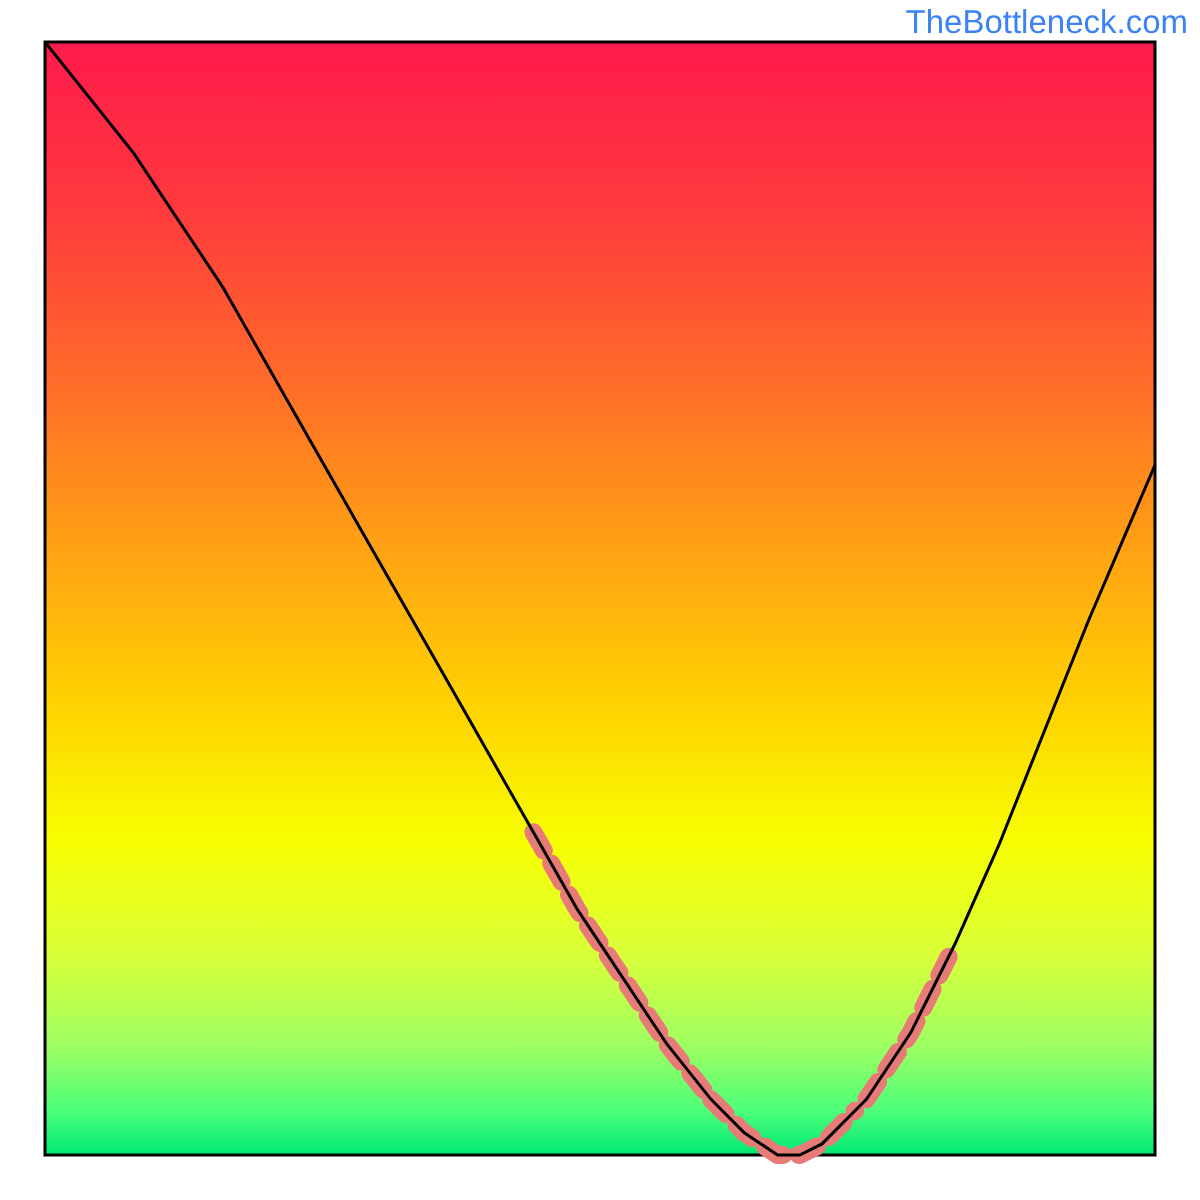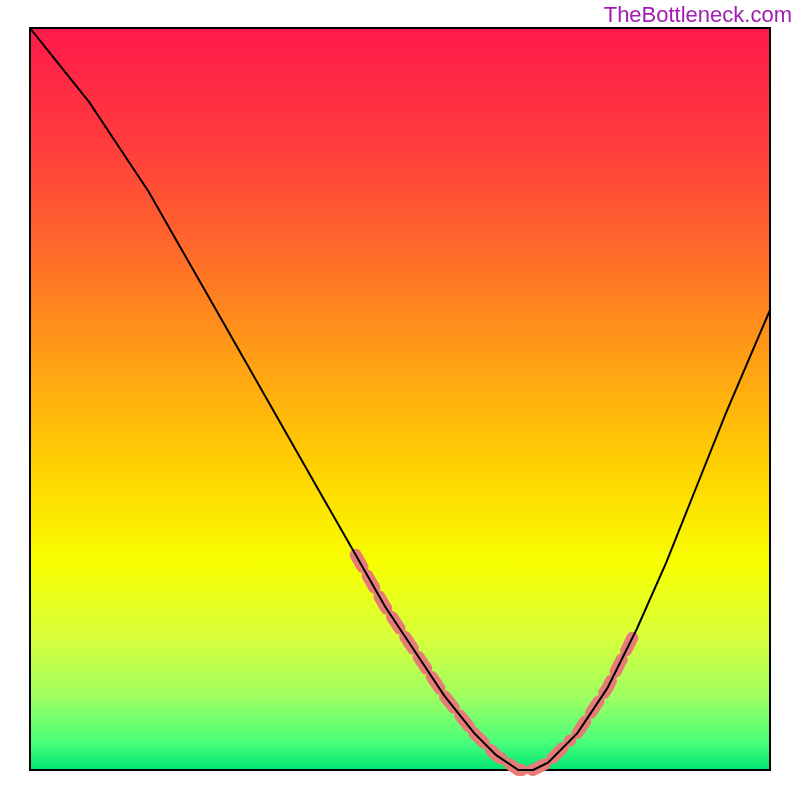--- a/index.html
+++ b/index.html
@@ -10,21 +10,21 @@
     height: 800px;
     overflow: hidden;
     position: relative;
   }
   .watermark {
     position: absolute;
     top: 2px;
     right: 8px;
     font-family: Arial, Helvetica, sans-serif;
     font-size: 22px;
-    color: #a21caf;
+    color: #3b82f6;
     font-weight: 500;
     z-index: 10;
   }
   svg {
     display: block;
   }
 </style>
 </head>
 <body>
 

